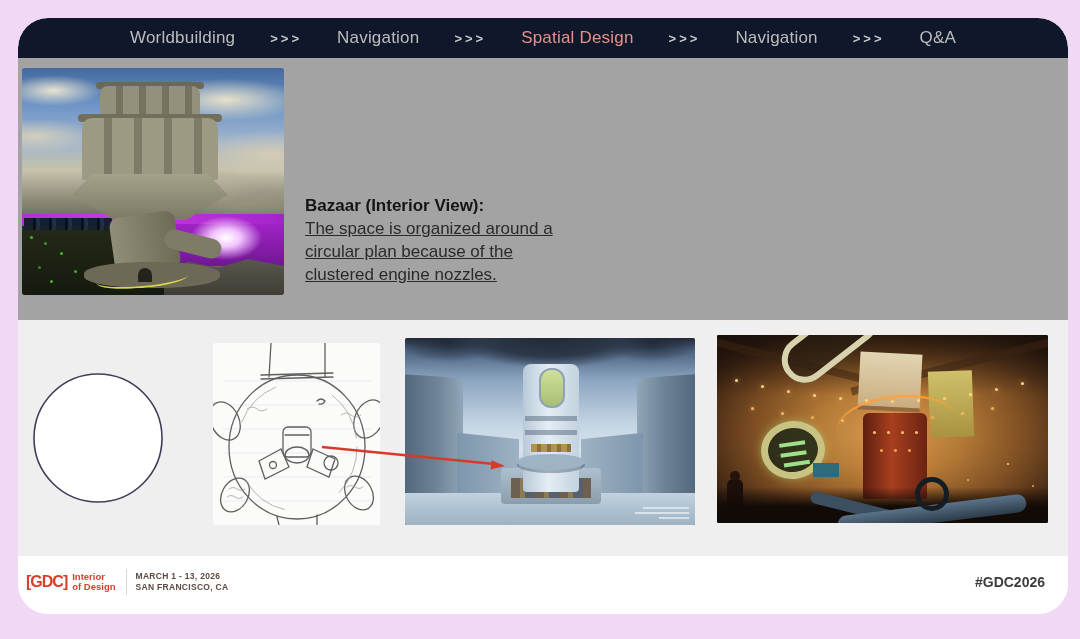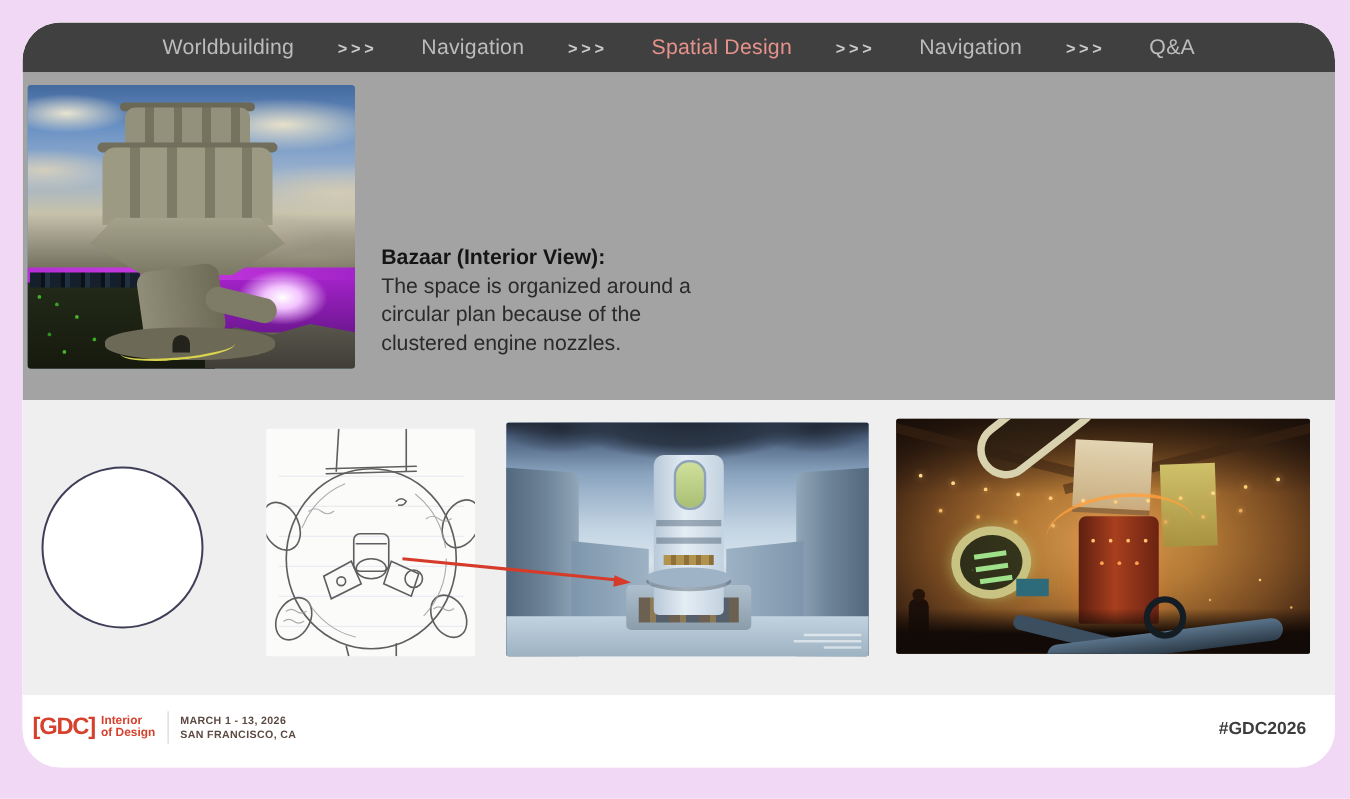--- a/index.html
+++ b/index.html
@@ -9,21 +9,21 @@
     font-family:"Liberation Sans", sans-serif;
     overflow:hidden;
     position:relative;
   }
   .card {
     position:absolute; left:18px; top:18px; width:1050px; height:596px;
     background:#ffffff; border-radius:30px; overflow:hidden;
   }
   
   .topnav {
-    height:40px; background:#404040; display:flex; align-items:center;
+    height:40px; background:#0f172a; display:flex; align-items:center;
     justify-content:center; gap:35px; border-radius:30px 30px 0 0;
   }
   .nav-item { font-size:17px; color:#bcbcbc; letter-spacing:.2px; }
   .nav-item.active { color:#e5928a; }
   .nav-sep { font-size:13px; color:#c9c9c9; letter-spacing:3px; font-weight:600; }
   
   .main { position:relative; height:262px; background:#a3a3a3; }
   .hero {
     position:absolute; left:4px; top:10px; width:262px; height:227px;
     overflow:hidden; border-radius:3px; background:#6d94c6;
@@ -56,21 +56,21 @@
     clip-path:polygon(13% 0,87% 0,100% 45%,73% 100%,27% 100%,0 45%);
     background:linear-gradient(180deg,#a5a28c,#7b7863); }
   .hx-body { left:90px; top:146px; width:66px; height:58px; transform:rotate(-8deg);
     background:linear-gradient(90deg,#908d78,#6d6a56); border-radius:10px; }
   .hx-fin { left:142px; top:166px; width:58px; height:20px; transform:rotate(14deg); background:#7e7b67; border-radius:10px; }
   .hx-foot { left:62px; top:194px; width:136px; height:26px; background:#6c6957; border-radius:45%; }
   .hx-door { left:116px; top:200px; width:14px; height:14px; background:#23231b; border-radius:7px 7px 0 0; }
   .hx-wire { left:74px; top:202px; width:92px; height:18px; border-bottom:2px solid #d8d44e; border-radius:50%; transform:rotate(-5deg); }
   .caption { position:absolute; left:287px; top:136px; width:260px; color:#2a2a2a; }
   .caption-title { font-weight:bold; font-size:17px; line-height:23px; color:#151515; }
-  .caption-body { font-size:17px; line-height:23px; }
+  .caption-body { font-size:17px; line-height:23px;text-decoration:underline; }
   
   .strip { position:relative; height:236px; background:#efefef; }
   .gal { position:absolute; overflow:hidden; border-radius:2px; }
   .gal-circle { left:14px; top:52px; width:132px; height:132px; overflow:visible; }
   .gal-sketch { left:195px; top:23px; width:167px; height:182px; background:#fbfbfa; }
   .gal-block  { left:387px; top:18px; width:290px; height:187px; background:#8aa4bf; }
   .gal-final  { left:699px; top:15px; width:331px; height:188px; background:#241410; }
   .gal > div { position:absolute; }
   
   .bl-base { inset:0; background:linear-gradient(180deg,#232a36 0%,#4a5f7d 6%,#8aa4bf 22%,#c2d3e2 45%,#d8e4ed 60%,#a9bccd 78%,#8ba2b6 100%); }
@@ -142,21 +142,21 @@
     background:linear-gradient(180deg,#5a7389,#2c3b49); }
   .wm-pipe2 { left:92px; bottom:6px; width:120px; height:12px; border-radius:6px; transform:rotate(14deg); background:#3b4f61; }
   .wm-wheel { left:198px; bottom:12px; width:34px; height:34px; border:5px solid #141c24; border-radius:50%; }
   .wm-figure { left:10px; bottom:14px; width:16px; height:30px; background:#1c0f0a; border-radius:6px 6px 2px 2px; }
   .wm-figure-head { left:13px; bottom:42px; width:10px; height:10px; border-radius:50%; background:#241309; }
   .arrow-overlay { position:absolute; inset:0; pointer-events:none; }
   
   .footer { position:relative; height:58px; background:#ffffff; display:flex; align-items:center;
     padding:0 23px 6px 8px; border-radius:0 0 30px 30px; }
   .gdc-logo { display:flex; align-items:center; gap:5px; }
-  .gdc-bracket { color:#d6402c; font-weight:800; font-size:19px; letter-spacing:-1px; }
+  .gdc-bracket { color:#d6402c; font-weight:800; font-size:16px; letter-spacing:-1px; }
   .gdc-sub { display:flex; flex-direction:column; color:#d6402c; font-size:9.5px; font-weight:700; line-height:10.5px; }
   .footer-divider { width:1px; height:26px; background:#d8d8d8; margin:0 9px 0 10px; }
   .footer-dates { display:flex; flex-direction:column; font-size:8.5px; font-weight:700;
     color:#5c4a42; line-height:11px; letter-spacing:.3px; }
   .footer-spacer { flex:1; }
   .hashtag { font-size:14px; font-weight:700; color:#3d3d3d;margin-left:23px; }
 </style>
 </head>
 <body>
 

